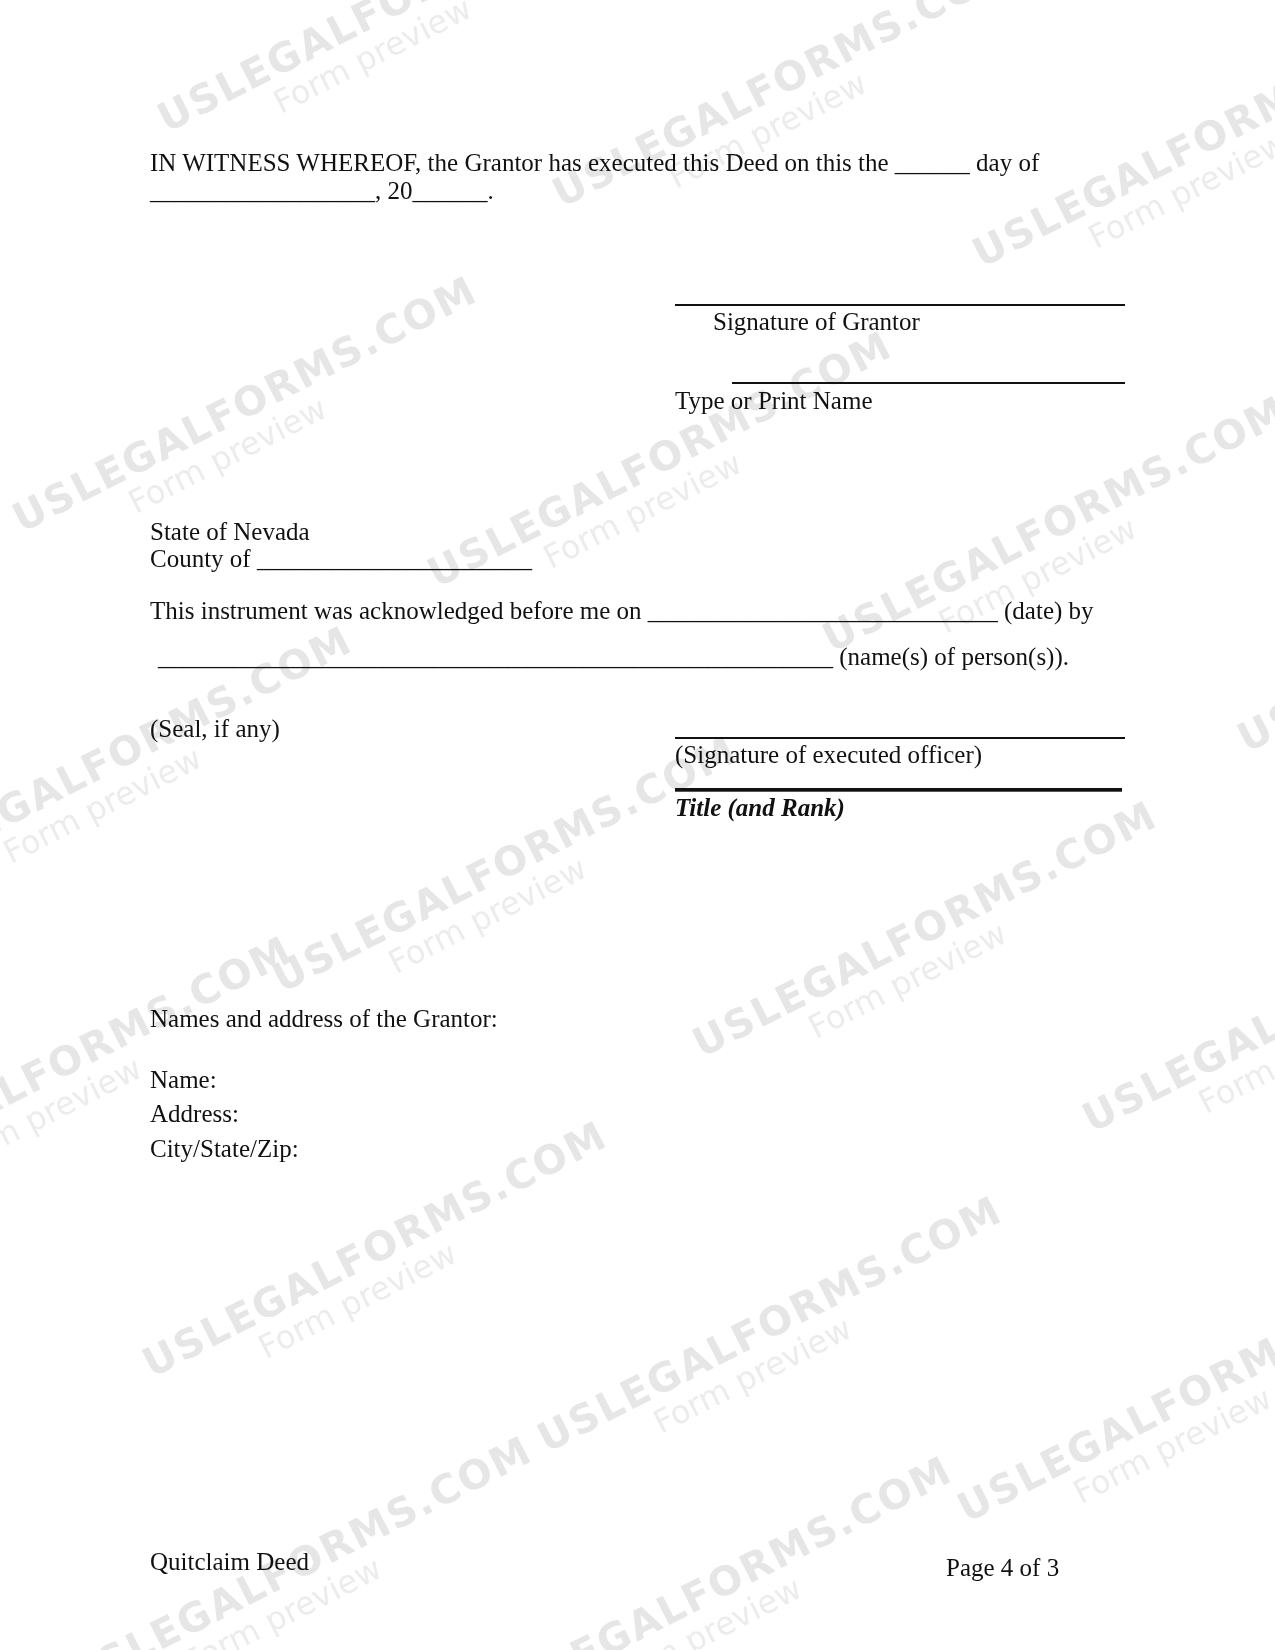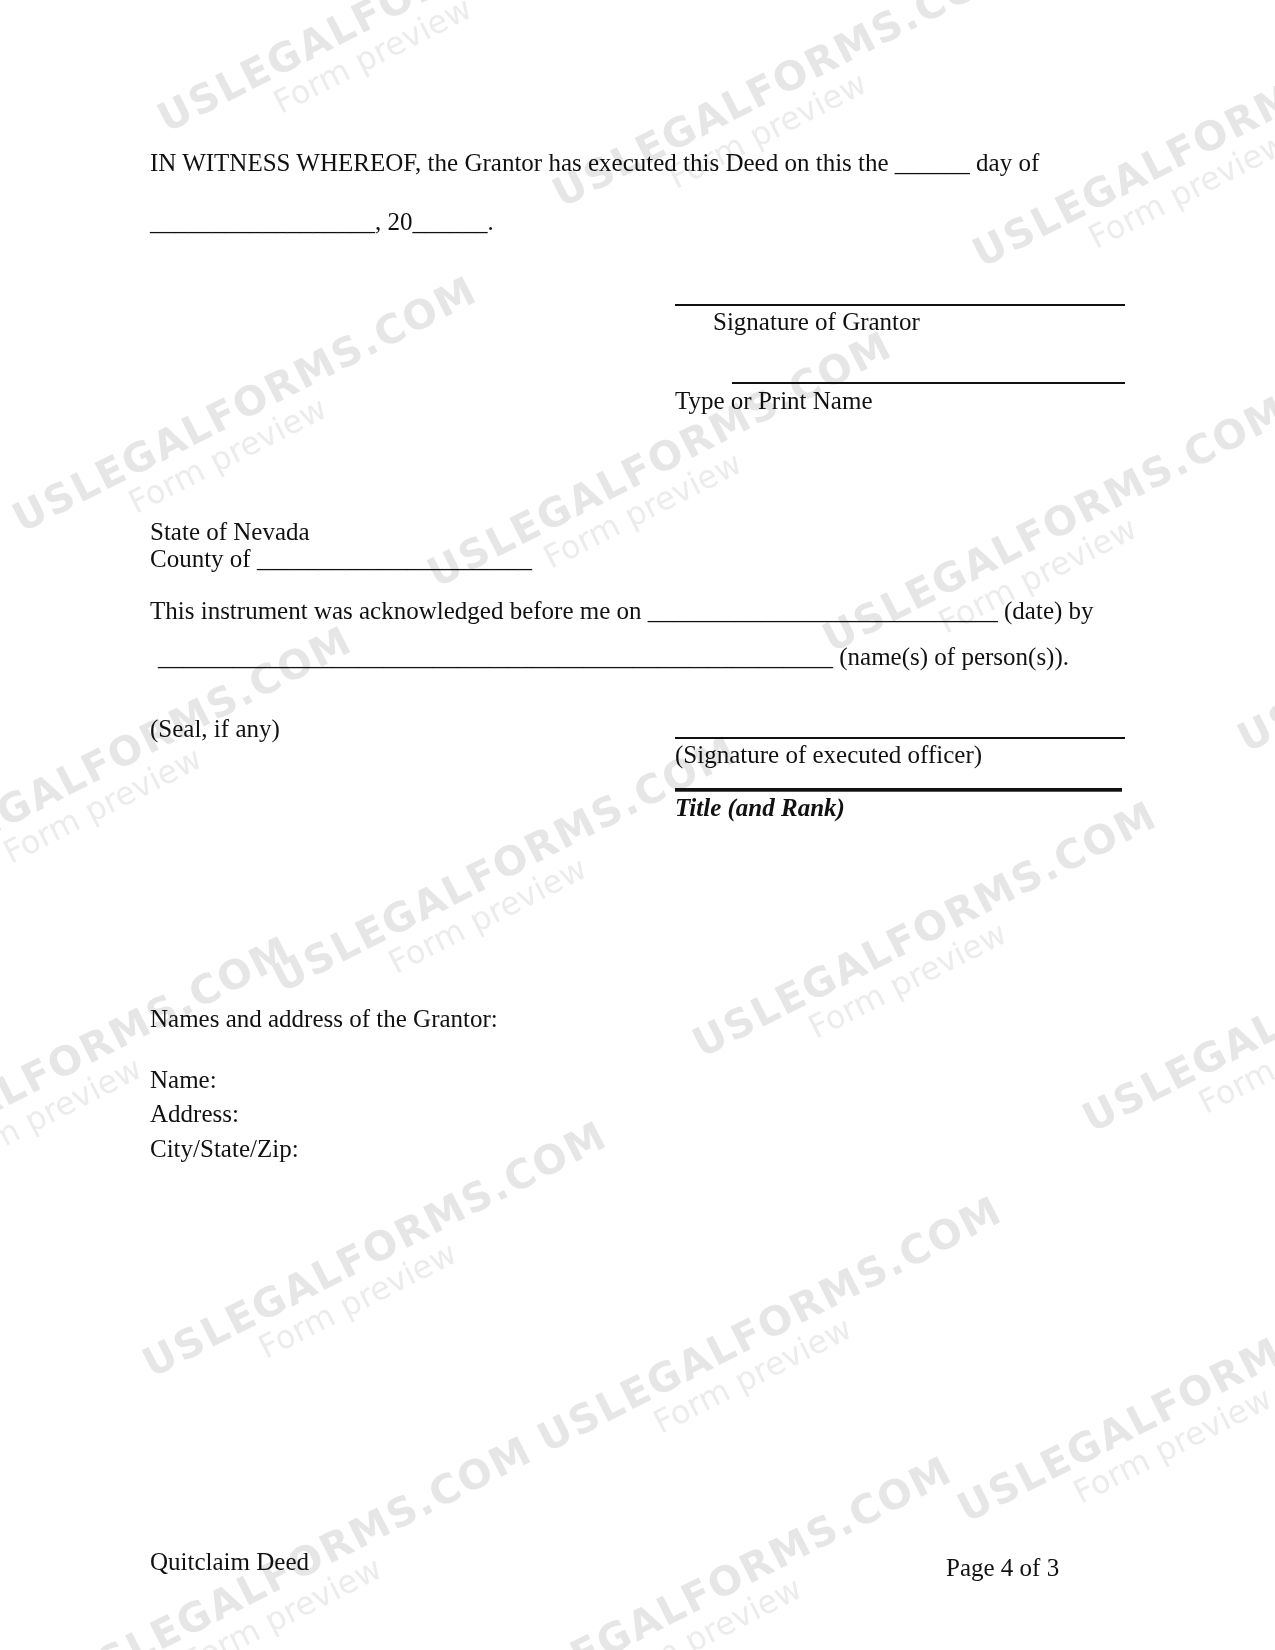--- a/index.html
+++ b/index.html
@@ -88,21 +88,21 @@
         <span class="sub">Form preview</span>
       </div>
       <div class="wm" style="left: 1230px; top: 720px;">
         <span class="brand">USLEGALFORMS.COM</span>
       </div>
     </div>
 
   <div class="content">
 
     <div class="t" style="left:150px; top:151px;">IN WITNESS WHEREOF, the Grantor has executed this Deed on this the ______ day of</div>
-    <div class="t" style="left:150px; top:179px;margin-top:31px;">__________________, 20______.</div>
+    <div class="t" style="left:150px; top:179px;">__________________, 20______.</div>
 
     <div class="rule" style="left:675px; top:304px; width:450px;"></div>
     <div class="t" style="left:713px; top:310px;text-align:right;">Signature of Grantor</div>
 
     <div class="rule" style="left:732px; top:382px; width:393px;"></div>
     <div class="t" style="left:675px; top:389px;">Type or Print Name</div>
 
     <div class="t" style="left:150px; top:520px;">State of Nevada</div>
     <div class="t" style="left:150px; top:547px;">County of ______________________</div>
     <div class="t" style="left:150px; top:599px;">This instrument was acknowledged before me on ____________________________ (date) by</div>

